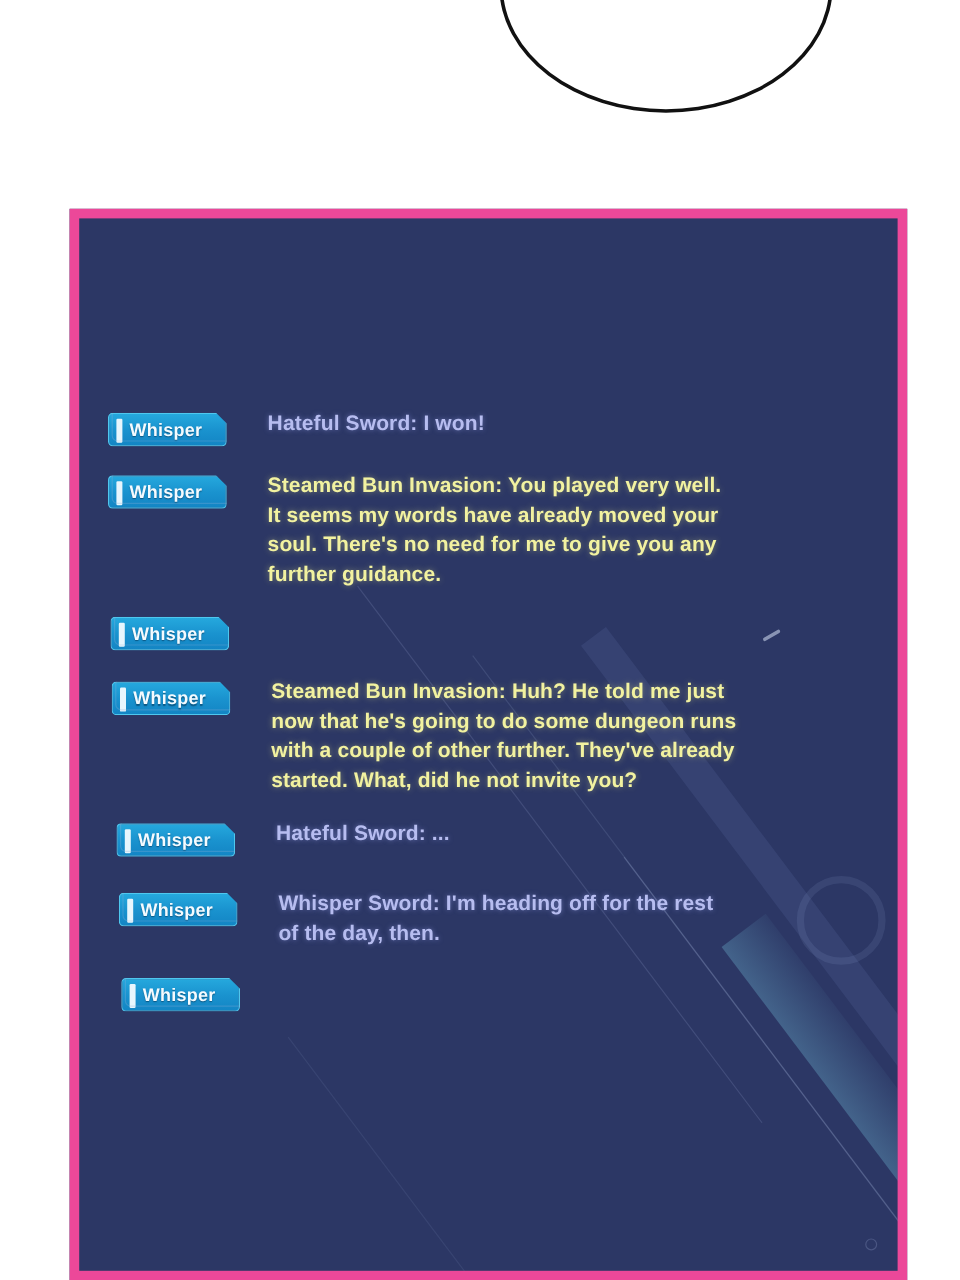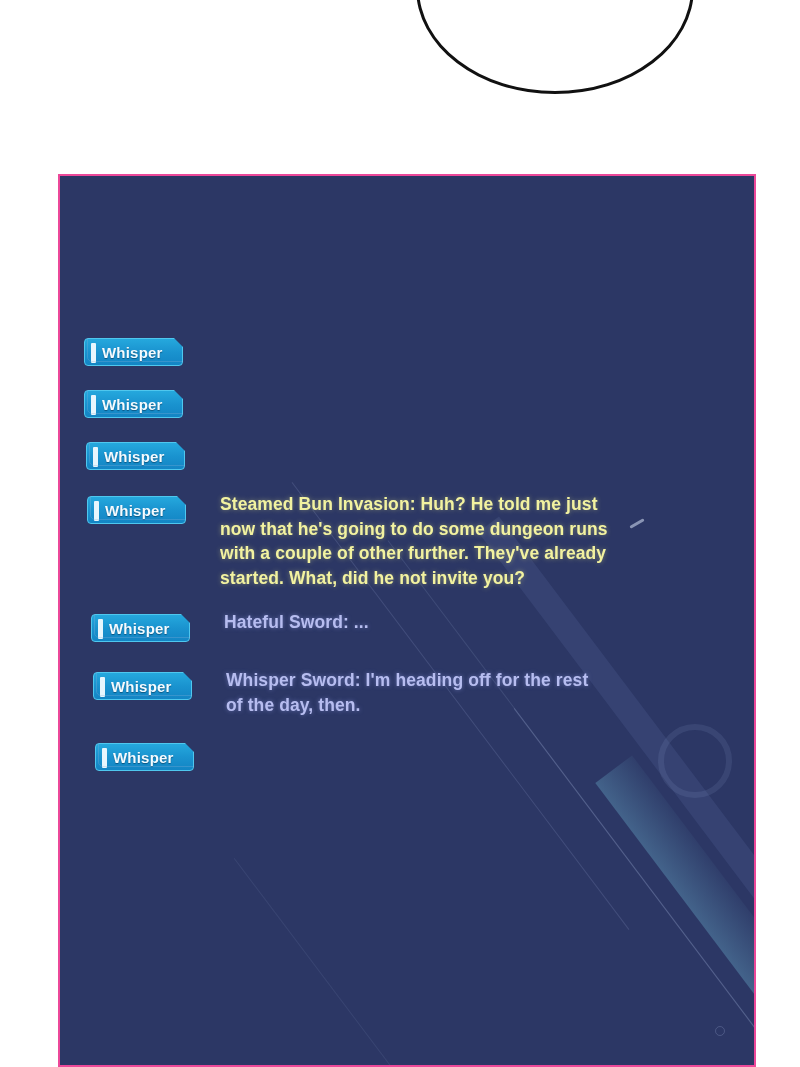--- a/index.html
+++ b/index.html
@@ -36,21 +36,21 @@
   }
 
   
   #chat-panel {
     position: absolute;
     left: 58px;
     top: 174px;
     width: 698px;
     height: 893px;
     background: #2c3765;
-    border: 2px solid #ec4899;
+    border: 8px solid #ec4899;
     box-sizing: border-box;
     overflow: hidden;
   }
   
   .bg-art {
     position: absolute;
     pointer-events: none;
   }
   #bg-streak-thin-1 {
     left: 400px; top: 250px;
@@ -215,27 +215,32 @@
   <div class="bg-art" id="bg-sparkle"></div>
   <div class="bg-art" id="bg-sparkle-2"></div>
 
   <div id="chat-log">
 
     <div class="chat-row">
       <div class="whisper-badge">
         <span class="badge-bar"></span>
         <span class="badge-label">Whisper</span>
       </div>
+      <div class="chat-text speaker-hateful">Hateful Sword: I won!</div>
     </div>
 
     <div class="chat-row">
       <div class="whisper-badge">
         <span class="badge-bar"></span>
         <span class="badge-label">Whisper</span>
       </div>
+      <div class="chat-text speaker-steamed">Steamed Bun Invasion: You played very well.
+It seems my words have already moved your
+soul. There's no need for me to give you any
+further guidance.</div>
     </div>
 
     <div class="chat-row" style="padding-left:26px;margin-bottom:22px;">
       <div class="whisper-badge">
         <span class="badge-bar"></span>
         <span class="badge-label">Whisper</span>
       </div>
     </div>
 
     <div class="chat-row" style="padding-left:27px;">

